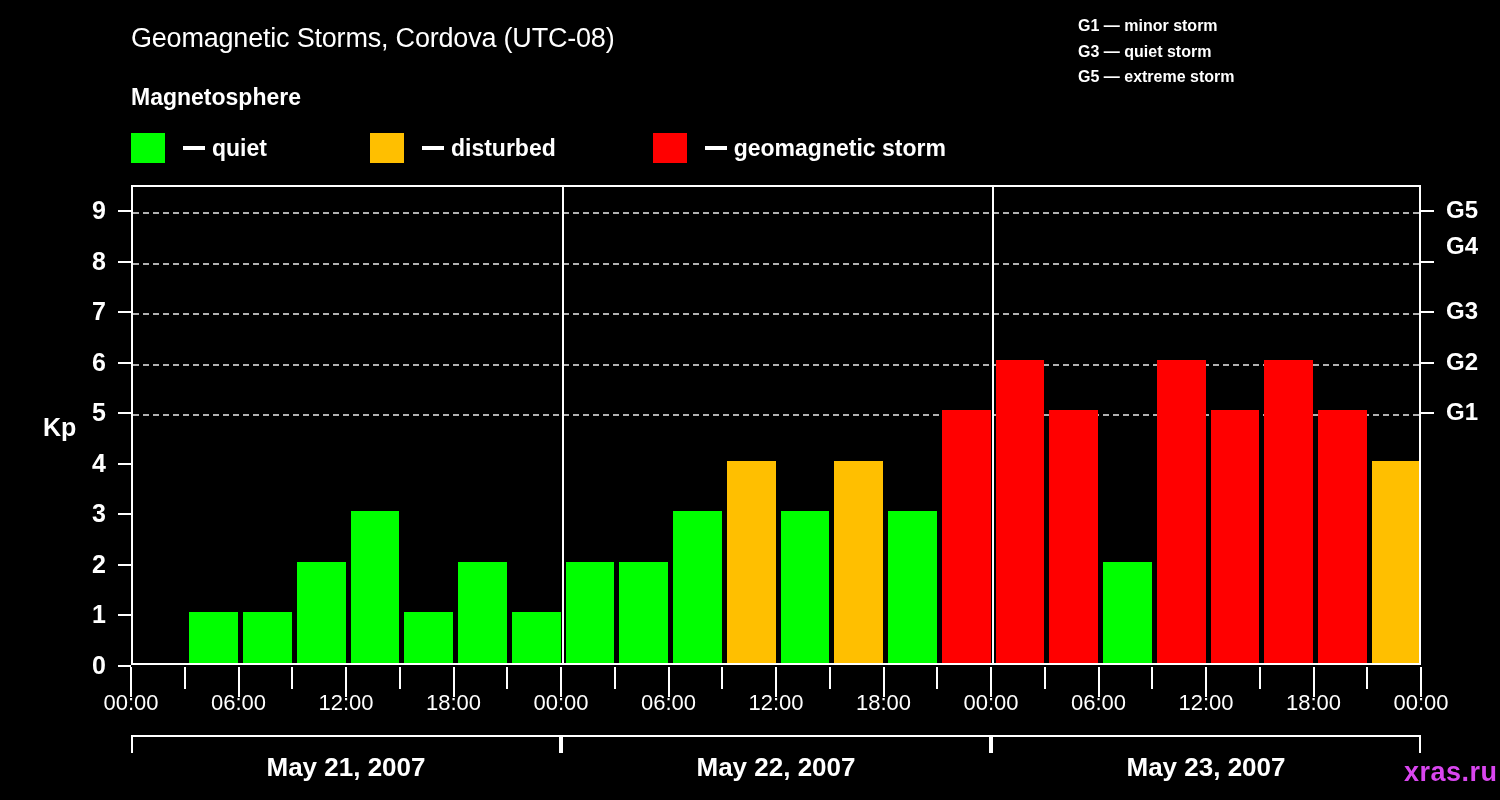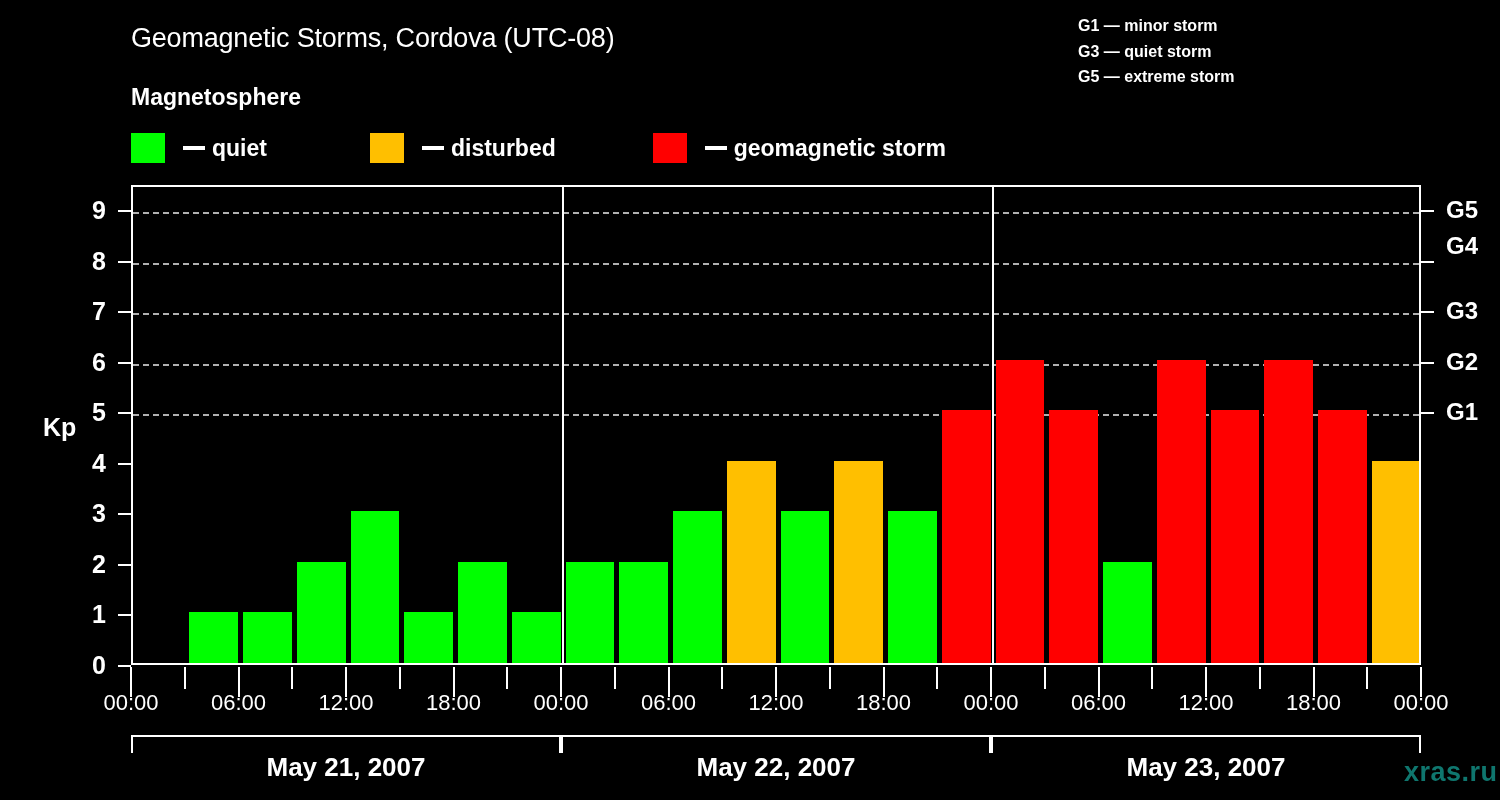--- a/index.html
+++ b/index.html
@@ -115,21 +115,21 @@
   }
   .date-label {
     position: absolute; top: 752px;
     font-size: 26px; font-weight: bold;
     transform: translateX(-50%);
     white-space: nowrap;
   }
 
   #watermark {
     position: absolute; left: 1404px; top: 757px;
-    font-size: 27px; font-weight: bold; color: #0f766e;
+    font-size: 27px; font-weight: bold; color: #d946ef;
     letter-spacing: 0.5px;
   }
 </style>
 </head>
 <body>
 
 <div id="chart-title">Geomagnetic Storms, Cordova (UTC-08)</div>
 <div id="subtitle">Magnetosphere</div>
 
 <div id="color-legend">

